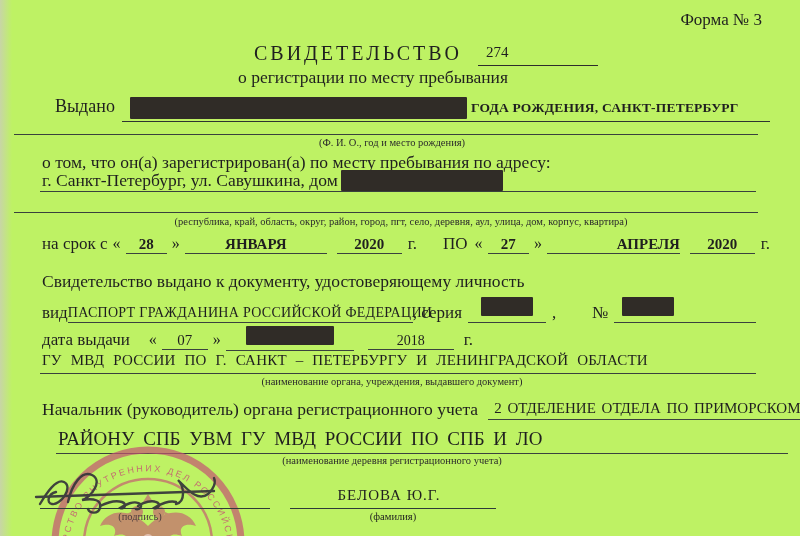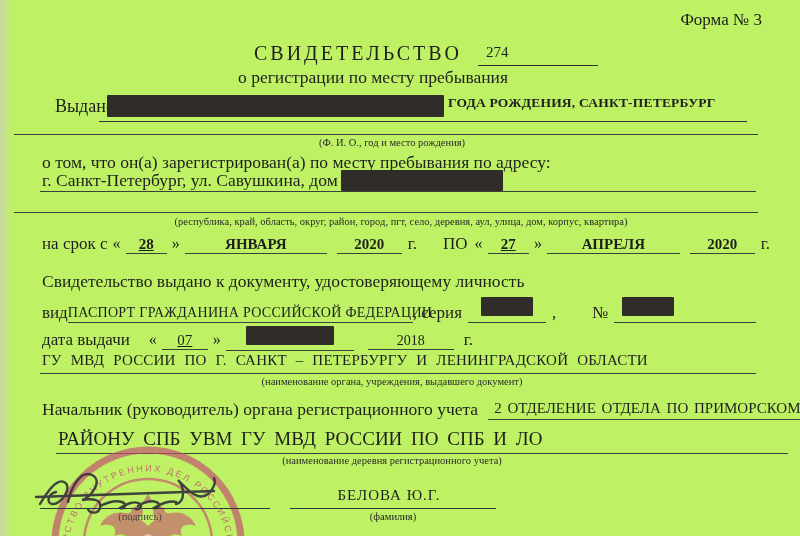--- a/index.html
+++ b/index.html
@@ -9,22 +9,22 @@
   .page::before{content:"";position:absolute;left:0;top:0;width:12px;height:100%;
         background:linear-gradient(90deg,#ccc9c2,rgba(247,245,239,0));opacity:.7;pointer-events:none;}
   .abs{position:absolute;white-space:nowrap;}
   .form-number{top:10px;right:38px;font-size:17px;}
   .title{top:42px;left:254px;font-size:20px;letter-spacing:3px;}
   .cert-num-line{top:44px;left:478px;width:112px;border-bottom:1.5px solid #2c2c2c;height:21px;
         font-size:15px;text-align:left;padding-left:8px;}
   .subtitle{top:67px;left:238px;font-size:17.5px;}
 
   .issued-label{top:96px;left:55px;font-size:18px;}
-  .issued-line{top:95px;left:99px;width:640px;height:26px;border-bottom:1.5px solid #2e3430;
-        display:flex;align-items:flex-start;padding-left:8px;}
+  .issued-line{top:95px;left:122px;width:640px;height:26px;border-bottom:1.5px solid #2e3430;
+        display:flex;align-items:center;padding-left:8px;}
   .redact{background:#302c27;border-radius:1px;display:inline-block;}
   .r-name{width:337px;height:22px;}
   .issued-suffix{font-size:13.5px;font-weight:bold;margin-left:4px;letter-spacing:.2px;}
 
   .rule{position:absolute;border-top:1.5px solid #39413d;}
   .rule1{top:134px;left:14px;width:744px;}
   .rule2{top:212px;left:14px;width:744px;}
   .caption{position:absolute;left:0;width:784px;text-align:center;font-size:10.5px;color:#2b2b2b;white-space:nowrap;}
   .cap-fio{top:137px;}
   .cap-addr{top:216px;padding-left:9px;}
@@ -32,23 +32,23 @@
   .cap-auth2{top:455px;}
 
   .statement{top:152px;left:42px;font-size:17.5px;}
   .addr-row{top:170px;left:42px;font-size:17.5px;display:flex;align-items:flex-end;}
   .r-house{width:162px;height:21px;margin-left:3px;}
   .addr-underline{top:191px;left:40px;width:716px;}
 
   .period-row{top:234px;left:42px;right:30px;display:flex;align-items:baseline;font-size:17px;}
   .slot{border-bottom:1.5px solid #3a423e;text-align:center;font-weight:bold;font-size:15px;}
   .q{margin:0 5px;font-size:16px;}
-  .w-day{width:46px;text-decoration:underline;}
+  .w-day{width:46px;}
   .w-month1{width:158px;margin-right:10px;}
-  .w-month2{width:148px;margin-right:10px;}
+  .w-month2{width:148px;margin-right:10px;text-align:right;}
   .w-year{width:72px;margin-right:6px;}
   .gap-po{margin-left:26px;margin-right:2px;}
 
   .doc-intro{top:271px;left:42px;font-size:17.5px;}
   .vid-row{top:297px;left:42px;right:44px;display:flex;align-items:flex-end;font-size:17px;}
   .vid-type{border-bottom:1.5px solid #3a423e;font-size:14px;font-weight:normal;width:345px;
         text-align:center;letter-spacing:.3px;padding-bottom:1px;}
   .vid-series-slot{border-bottom:1.5px solid #3a423e;width:78px;text-align:center;margin-left:6px;padding-bottom:1px;}
   .r-series{width:52px;height:19px;}
   .vid-comma{margin:0 14px 0 6px;}

